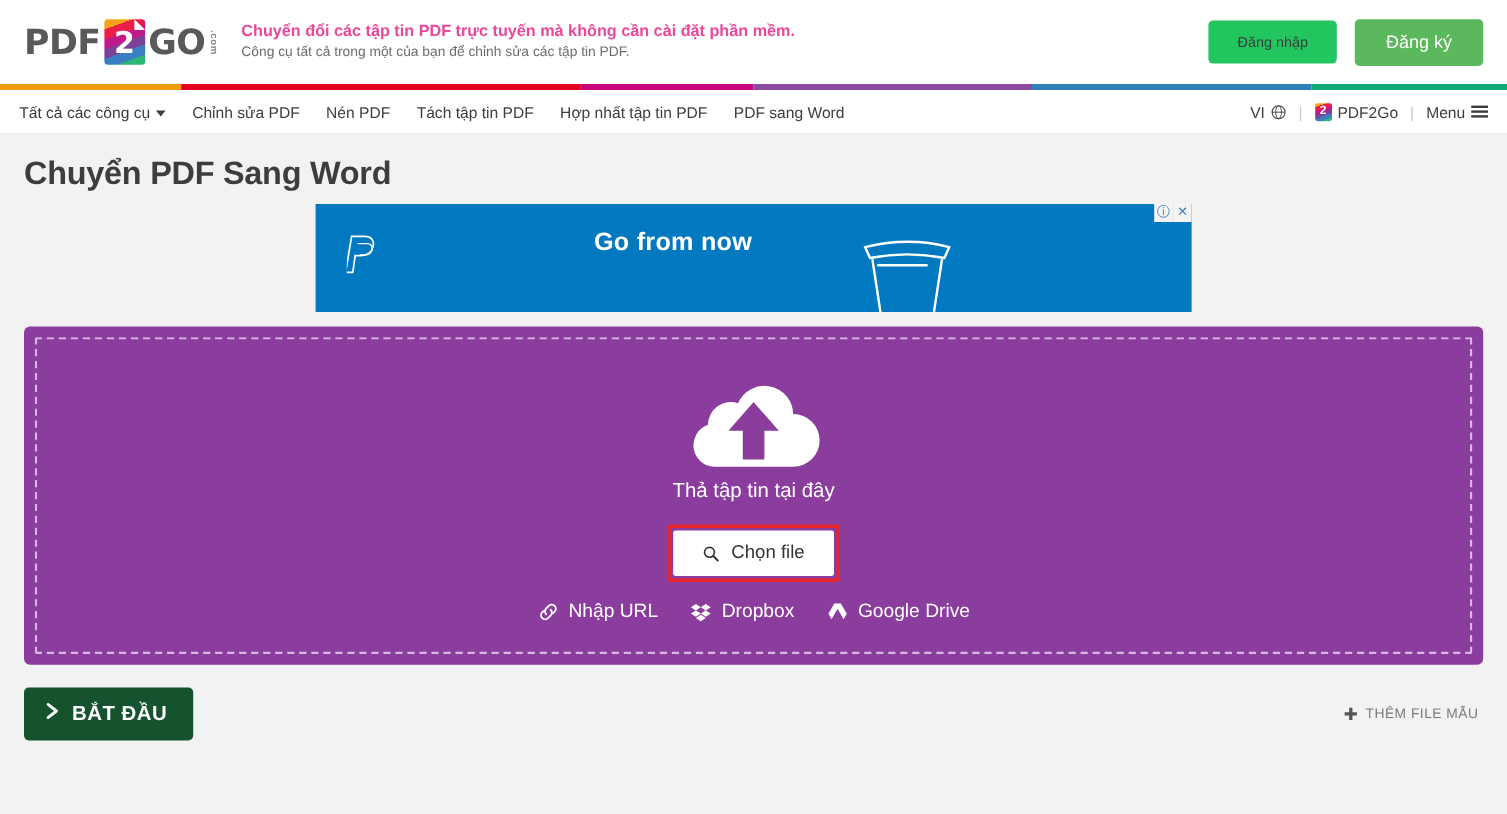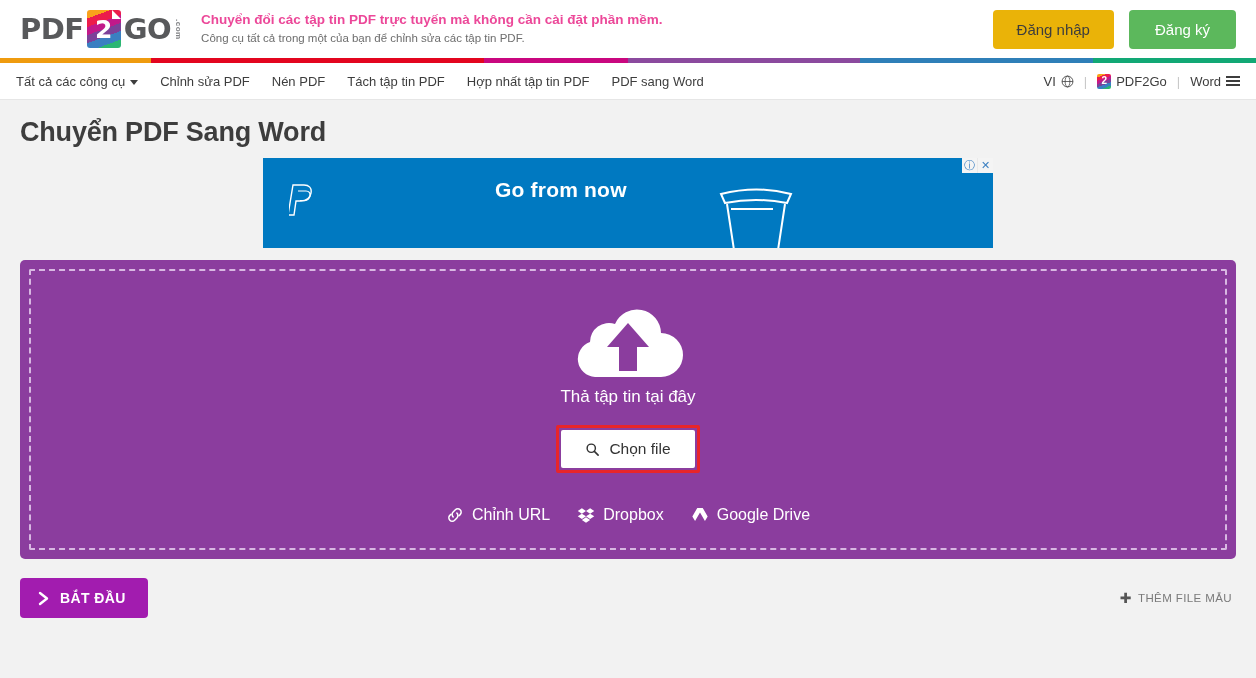--- a/index.html
+++ b/index.html
@@ -14,21 +14,21 @@
     overflow: hidden;
     background: #f2f2f2;
     font-family: "Liberation Sans", "DejaVu Sans", sans-serif;
     color: #333;
     -webkit-font-smoothing: antialiased;
   }
 
   
   .header {
     position: relative;
-    height: 58px;
+    height: 70px;
     background: #ffffff;
     display: flex;
     align-items: center;
     padding: 0 20px;
   }
   .logo-wrap {
     display: flex;
     align-items: center;
     gap: 1px;
     cursor: pointer;
@@ -105,25 +105,25 @@
     display: block;
     margin-top: 2px;
   }
   .header-actions {
     margin-left: auto;
     display: flex;
     align-items: center;
     gap: 15px;
   }
   .btn-login {
-    background: #eab308;
+    background: #22c55e;
     border: none;
     border-radius: 4px;
     padding: 11px 24px;
-    font-size: 15px;
+    font-size: 12px;
     color: #3d3d3d;
     cursor: pointer;
     font-family: inherit;
   }
   .btn-signup {
     background: #5cb85c;
     border: none;
     border-radius: 4px;
     padding: 11px 26px;
     font-size: 15px;
@@ -302,21 +302,21 @@
   .drop-label {
     color: #ffffff;
     font-size: 17px;
     margin-bottom: 18px;
     text-align: right;
   }
   .choose-wrap {
     border: 3px solid #e8252a;
     border-radius: 2px;
     padding: 2px;
-    margin-bottom: 33px;
+    margin-bottom: 16px;
   }
   .btn-choose {
     background: #ffffff;
     border: none;
     border-radius: 2px;
     padding: 10px 24px;
     font-size: 15.5px;
     color: #333333;
     cursor: pointer;
     display: inline-flex;
@@ -339,31 +339,31 @@
     cursor: pointer;
   }
 
   
   .actions {
     display: flex;
     align-items: center;
     padding-bottom: 16px;
   }
   .btn-start {
-    background: #a21caf;
+    background: #14532d;
     border: none;
     border-radius: 4px;
     padding: 12px 22px 12px 18px;
     color: #ffffff;
-    font-size: 14px;
+    font-size: 17px;
     font-weight: bold;
     letter-spacing: 0.4px;
     cursor: pointer;
     display: inline-flex;
-    align-items: flex-end;
+    align-items: flex-start;
     gap: 9px;
     font-family: inherit;
   }
   .btn-sample {
     margin-left: auto;
     background: transparent;
     border: none;
     color: #7a7a7a;
     font-size: 11.5px;
     letter-spacing: 0.4px;
@@ -442,21 +442,21 @@
         <line x1="2" y1="12" x2="22" y2="12" stroke="#3d3d3d" stroke-width="1.4"></line>
       </svg>
     </span>
     <span class="nav-sep">|</span>
     <span class="chunk">
       <span class="mini-logo">2</span>
       <span>PDF2Go</span>
     </span>
     <span class="nav-sep">|</span>
     <span class="chunk">
-      <span>Word</span>
+      <span>Menu</span>
       <span class="burger">
           <i></i>
           <i></i>
           <i></i>
         </span>
     </span>
   </div>
 </div>
 
 <div class="main">
@@ -505,21 +505,21 @@
           <span>Chọn file</span>
         </button>
       </div>
 
       <div class="sources" id="sources">
           <a class="source-item">
             <svg width="18" height="18" viewBox="0 0 24 24">
               <path d="M9.5 14.5 a4.5 4.5 0 0 1 0 -6.4 l3 -3 a4.5 4.5 0 0 1 6.4 6.4 l-1.6 1.6" fill="none" stroke="#ffffff" stroke-width="2" stroke-linecap="round"></path>
               <path d="M14.5 9.5 a4.5 4.5 0 0 1 0 6.4 l-3 3 a4.5 4.5 0 0 1 -6.4 -6.4 l1.6 -1.6" fill="none" stroke="#ffffff" stroke-width="2" stroke-linecap="round"></path>
             </svg>
-            <span>Chỉnh URL</span>
+            <span>Nhập URL</span>
           </a>
           <a class="source-item">
             <svg width="18" height="18" viewBox="0 0 24 24">
               <path d="M6.5 3 L12 6.6 L6.5 10.2 L1 6.6 Z M17.5 3 L23 6.6 L17.5 10.2 L12 6.6 Z M1 13.8 L6.5 10.2 L12 13.8 L6.5 17.4 Z M17.5 10.2 L23 13.8 L17.5 17.4 L12 13.8 Z M6.5 18.6 L12 15 L17.5 18.6 L12 22.2 Z" fill="#ffffff"></path>
             </svg>
             <span>Dropbox</span>
           </a>
           <a class="source-item">
             <svg width="18" height="18" viewBox="0 0 24 24">
               <path d="M8.4 2.5 L15.6 2.5 L22.2 14 L18.6 20 L12 8.5 L5.4 20 L1.8 14 Z" fill="#ffffff"></path>

